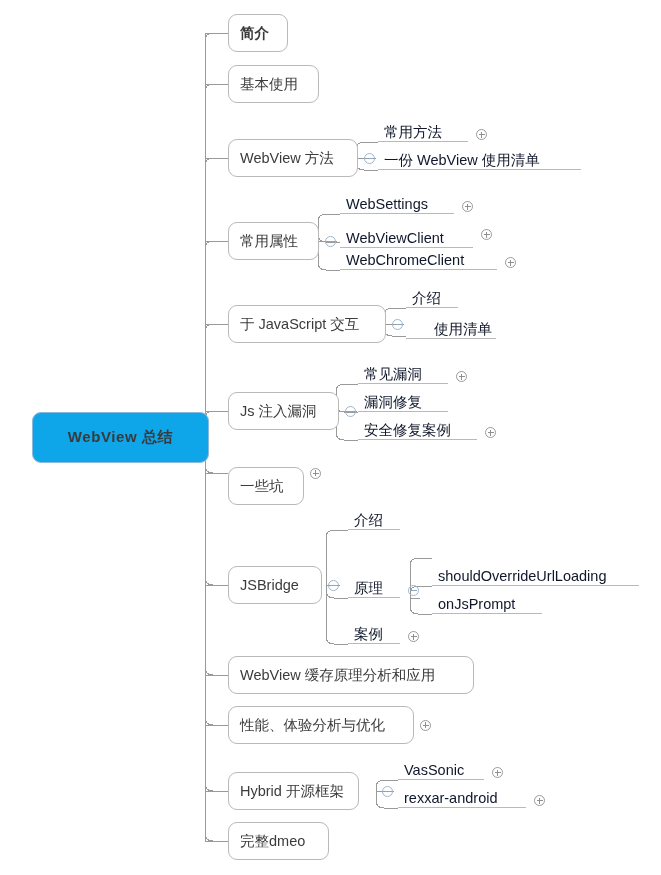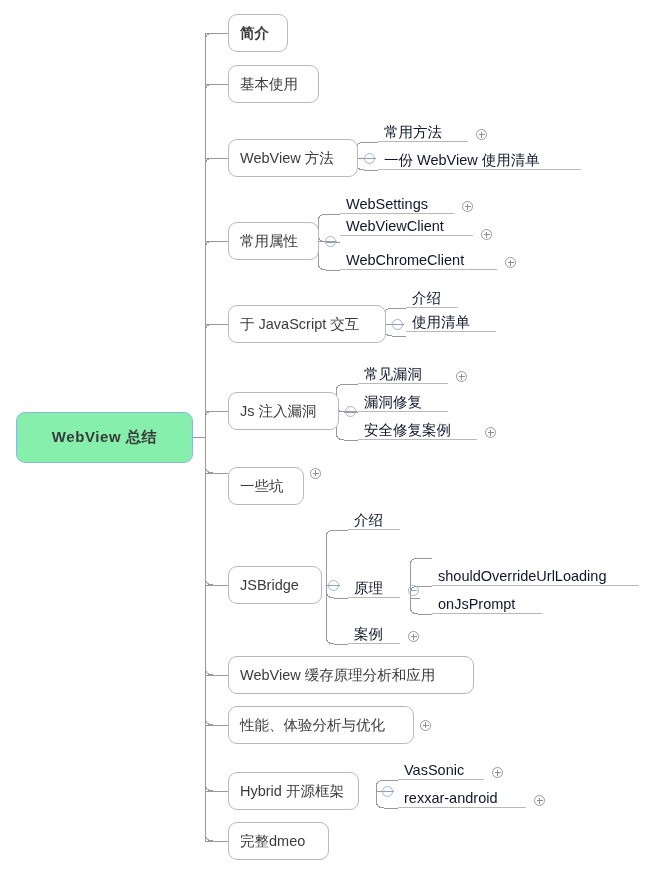--- a/index.html
+++ b/index.html
@@ -24,30 +24,31 @@
     top: 0;
     width: 661px;
     height: 875px;
     pointer-events: none;
   }
 
   
   .root-node {
     position: absolute;
     box-sizing: border-box;
-    background: #86efac;
+    background: #0ea5e9;
     border: 1px solid #8ab9dd;
     border-radius: 9px;
     display: flex;
     align-items: center;
     justify-content: center;
     color: #3a3a3a;
     font-weight: bold;
     font-size: 15px;
     letter-spacing: 0.6px;
+    margin-left: 16px;
   }
 
   
   .box-node {
     position: absolute;
     box-sizing: border-box;
     background: #ffffff;
     border: 1px solid #b9b9b9;
     border-radius: 9px;
     display: flex;
@@ -207,36 +208,36 @@
       <span>一份 WebView 使用清单</span>
     </div>
     <div class="box-node" style="left: 228px; top: 222px; width: 91px; height: 38px;">
       <span>常用属性</span>
     </div>
     <div class="toggle minus" style="left: 325px; top: 235.5px;"></div>
     <div class="text-node" style="left: 340px; top: 190px; width: 114px; height: 24px;">
       <span>WebSettings</span>
     </div>
     <div class="toggle plus" style="left: 462px; top: 201px;"></div>
-    <div class="text-node" style="left: 340px; top: 212px; width: 133px; height: 24px; text-align: center;">
+    <div class="text-node" style="left: 340px; top: 224px; width: 133px; height: 24px; text-align: center;">
       <span>WebViewClient</span>
     </div>
     <div class="toggle plus" style="left: 481px; top: 229px;"></div>
     <div class="text-node" style="left: 340px; top: 246px; width: 157px; height: 24px;">
       <span>WebChromeClient</span>
     </div>
     <div class="toggle plus" style="left: 505px; top: 257px;"></div>
     <div class="box-node" style="left: 228px; top: 305px; width: 158px; height: 38px;">
       <span>于 JavaScript 交互</span>
     </div>
     <div class="toggle minus" style="left: 392px; top: 318.5px;"></div>
     <div class="text-node" style="left: 406px; top: 284px; width: 52px; height: 24px;">
       <span>介绍</span>
     </div>
-    <div class="text-node" style="left: 406px; top: 308px; width: 90px; height: 24px;">
+    <div class="text-node" style="left: 406px; top: 315px; width: 90px; height: 24px; justify-content: flex-end;">
       <span>使用清单</span>
     </div>
     <div class="box-node" style="left: 228px; top: 392px; width: 111px; height: 38px;">
       <span>Js 注入漏洞</span>
     </div>
     <div class="toggle minus" style="left: 345px; top: 405.5px;"></div>
     <div class="text-node" style="left: 358px; top: 360px; width: 90px; height: 24px;">
       <span>常见漏洞</span>
     </div>
     <div class="toggle plus" style="left: 456px; top: 371px;"></div>

